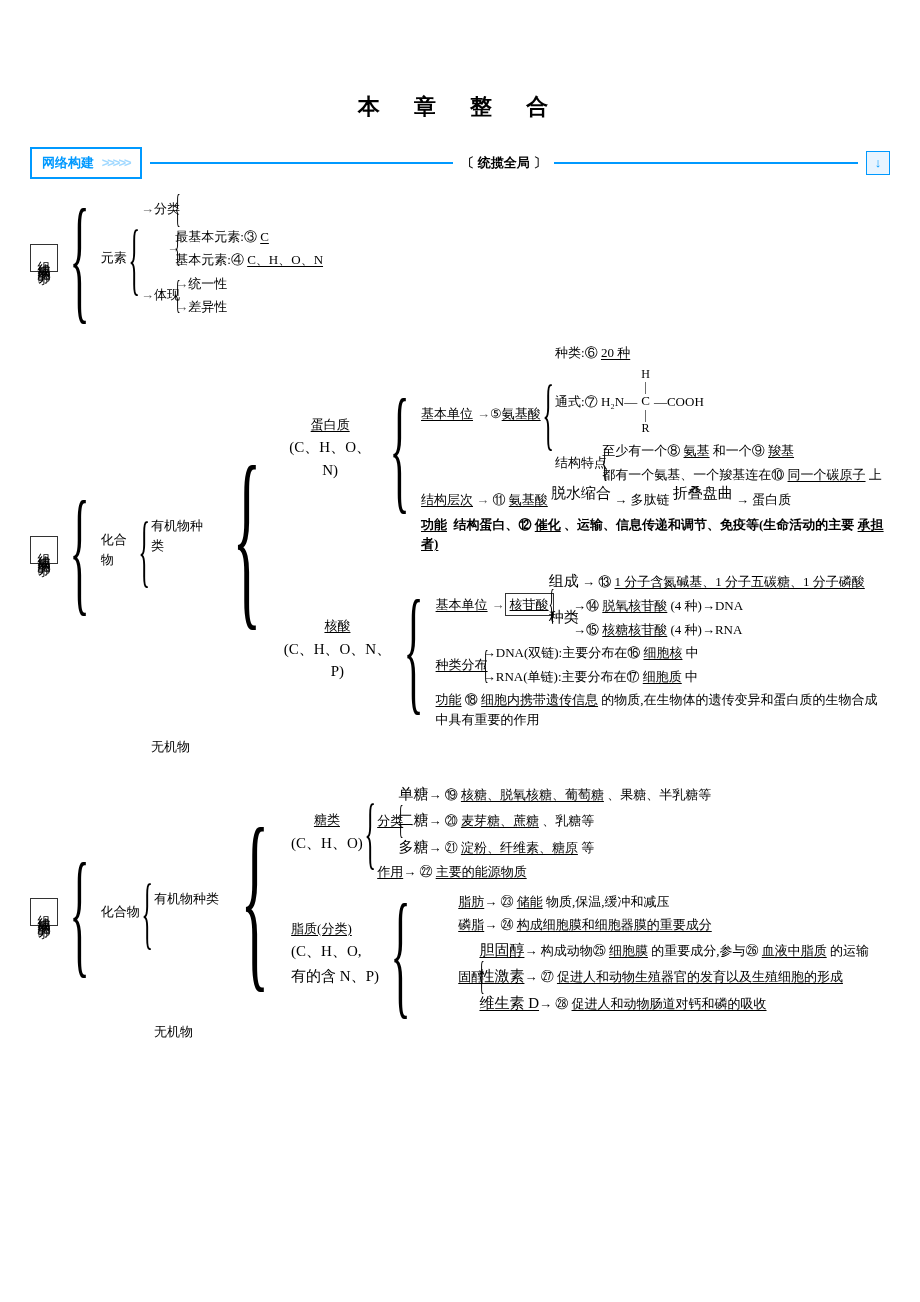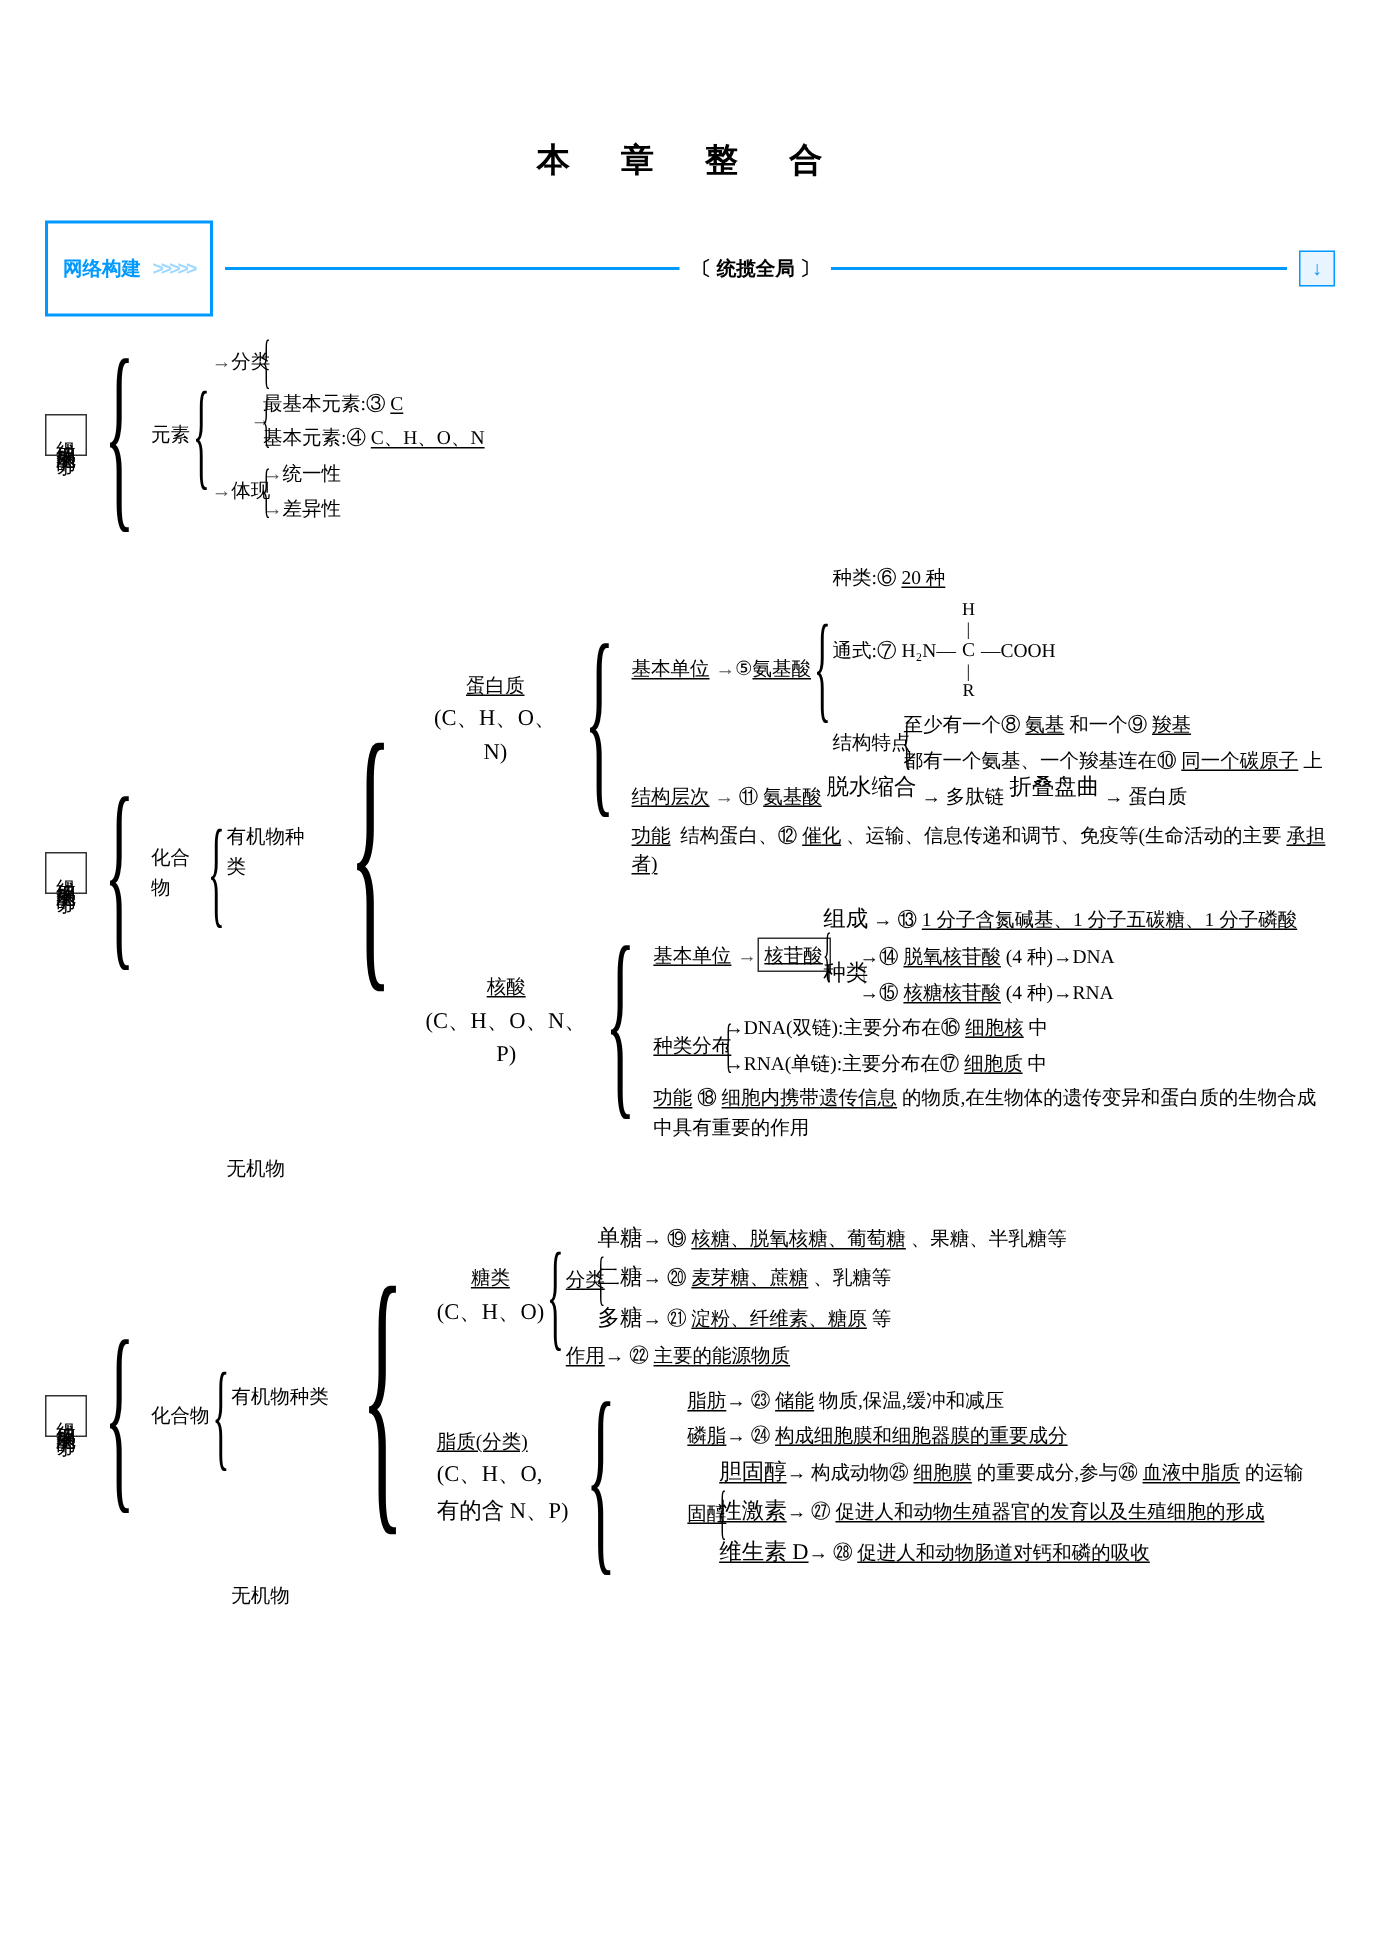--- a/index.html
+++ b/index.html
@@ -24,21 +24,21 @@
     font-family: "SimHei", "黑体", sans-serif;
   }
   .section-bar {
     display: flex;
     align-items: center;
     margin-bottom: 20px;
   }
   .section-label {
     background: #fff;
     border: 2px solid #0099ff;
-    padding: 20px 10px;
+    padding: 4px 10px;
     font-weight: bold;
     color: #0099ff;
     font-family: "SimHei", sans-serif;
     position: relative;
   }
   .chev {
     color: #a0d8ff;
     margin-left: 4px;
     letter-spacing: -2px;
   }
@@ -294,21 +294,21 @@
                       <span class="circled">⑪</span>
                       <span class="u">氨基酸</span>
                       <span class="sm" style="position:relative; top:-6px;">脱水缩合</span>
                       <span>→</span>
                       <span>多肽链</span>
                       <span class="sm" style="position:relative; top:-6px;">折叠盘曲</span>
                       <span>→</span>
                       <span>蛋白质</span>
                     </div>
 
-                    <div class="row-line" style="white-space:normal; max-width:480px;">
+                    <div class="row-line" style="white-space:normal; max-width:480px;font-weight:bold;">
                       <span class="u">功能</span>&nbsp;
                       <span>结构蛋白、⑫</span>
                       <span class="u">催化</span>
                       <span>、运输、信息传递和调节、免疫等(生命活动的主要</span>
                       <span class="u">承担者)</span>
                     </div>
                   </div>
                 </div>
 
                 <div class="node">

